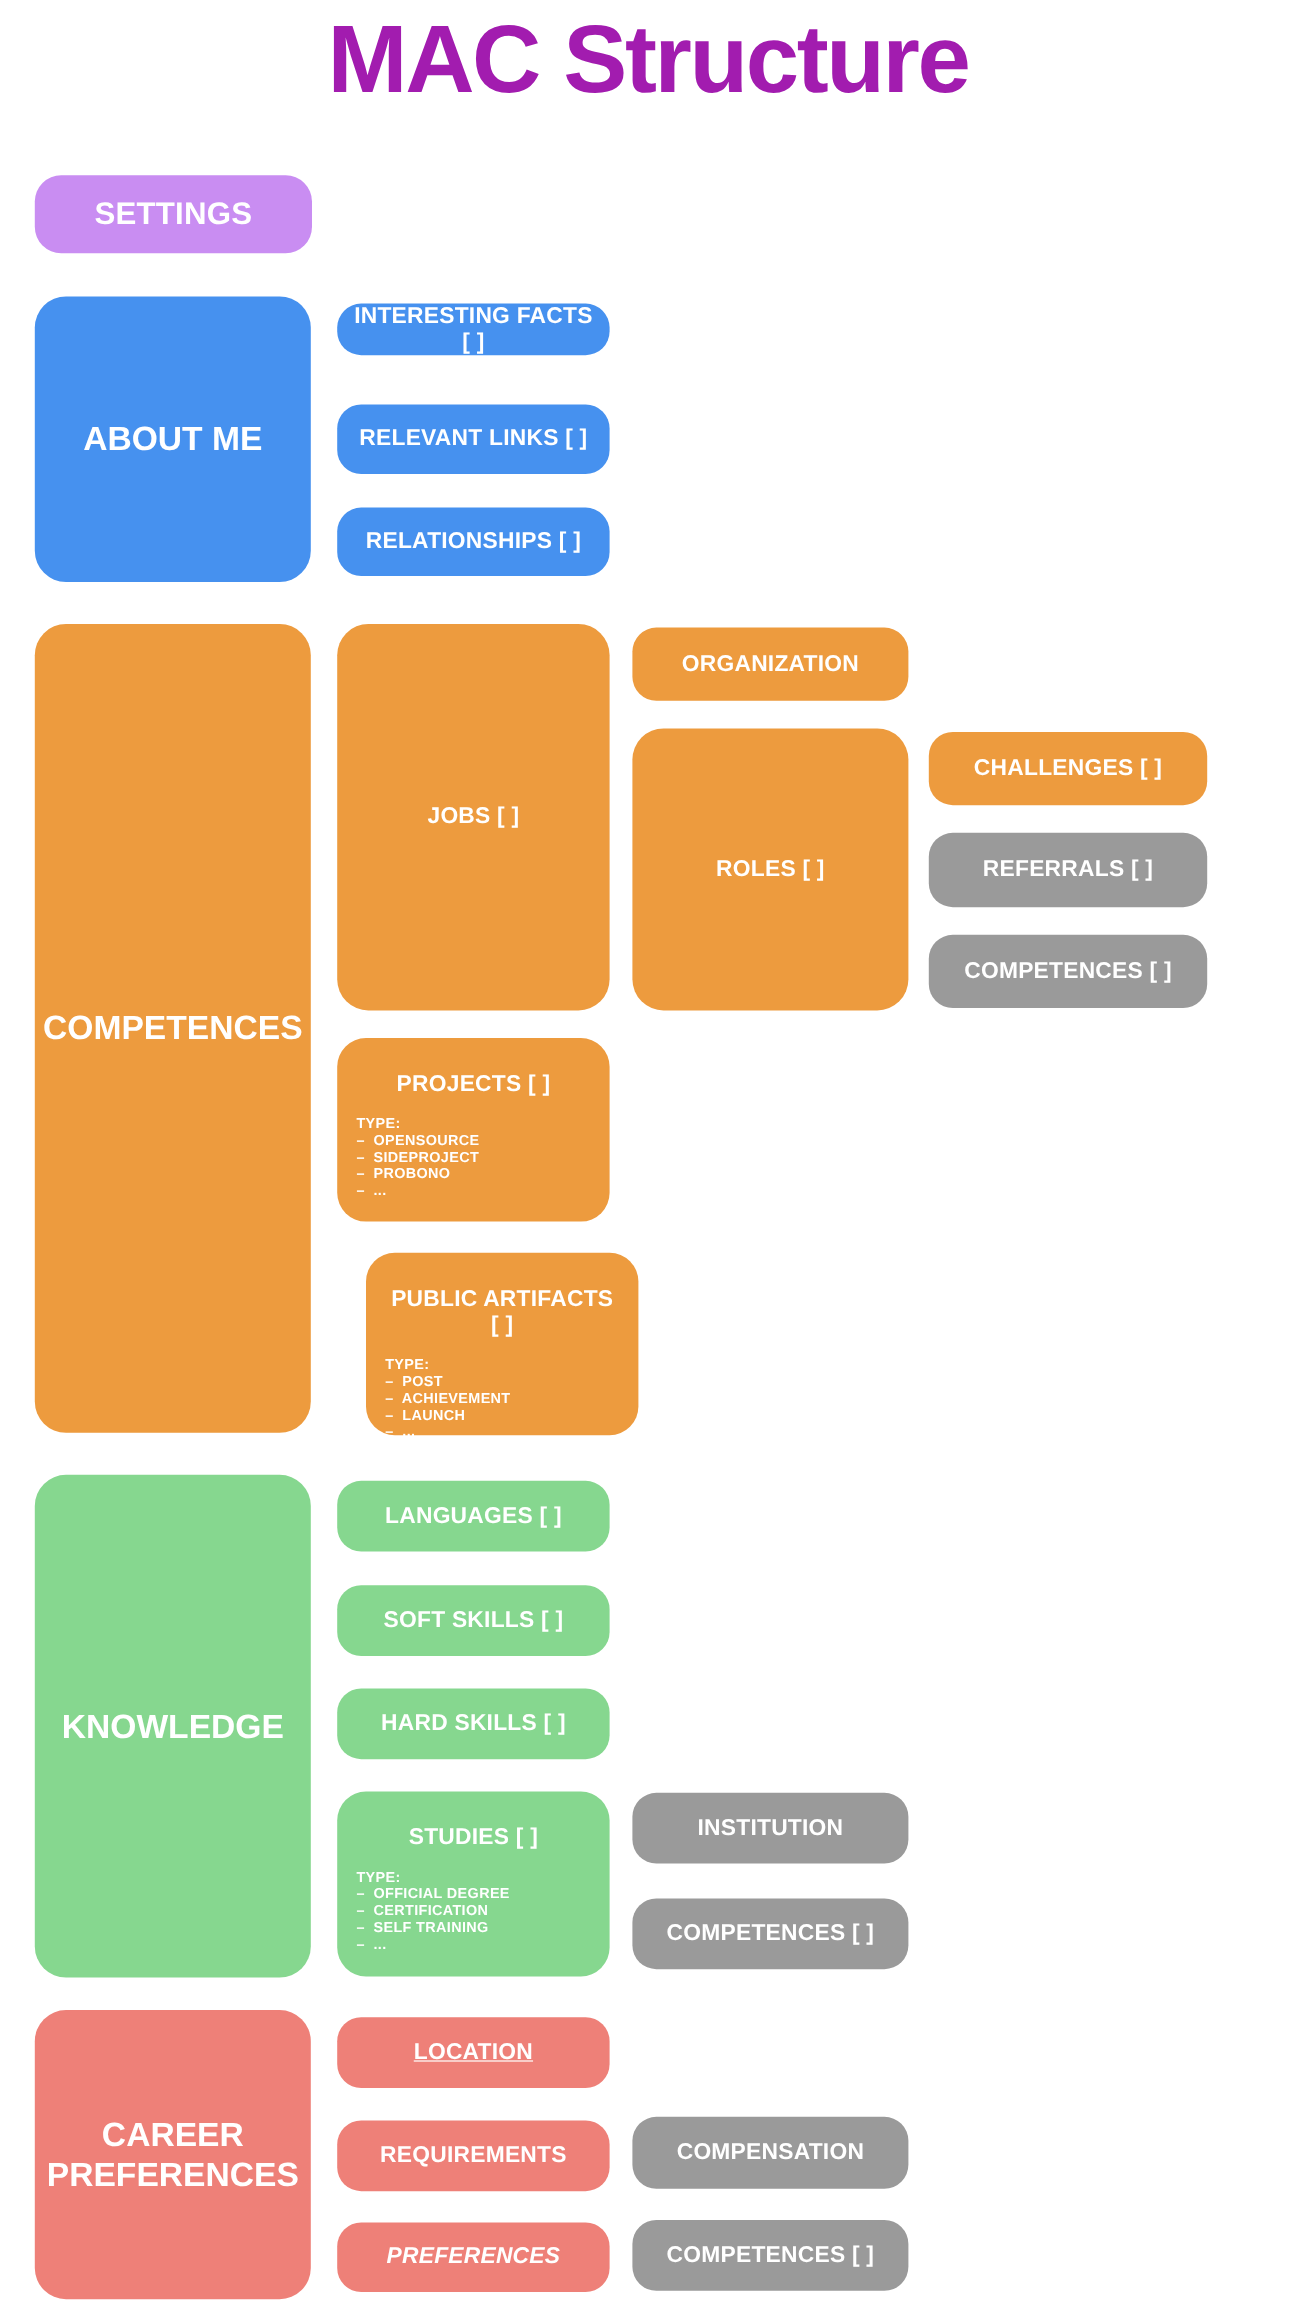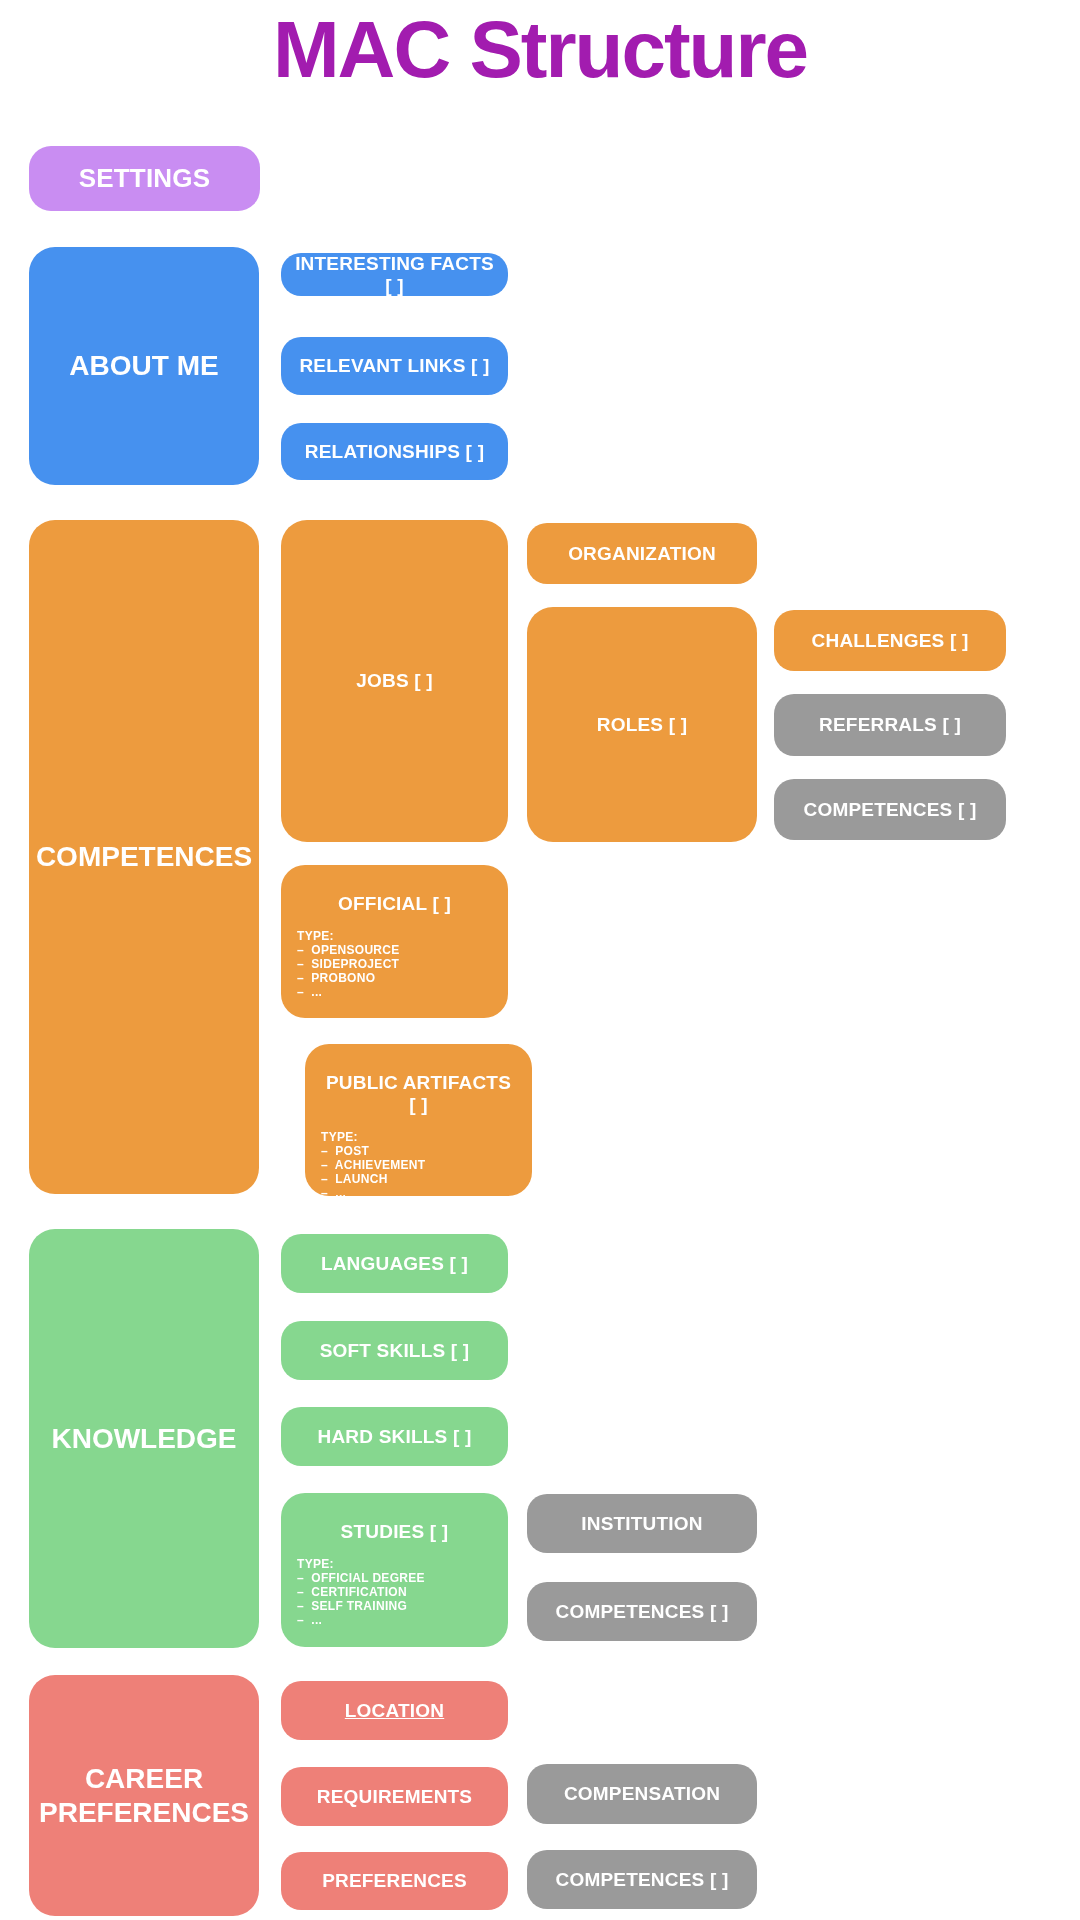--- a/index.html
+++ b/index.html
@@ -48,21 +48,21 @@
 
   <div class="node section" style="left: 29px; top: 520px; width: 230px; height: 674px; background: rgb(237, 155, 62);">COMPETENCES</div>
   <div class="node bigchild" style="left: 281px; top: 520px; width: 227px; height: 322px; background: rgb(237, 155, 62);">JOBS [ ]</div>
   <div class="node pill" style="left: 527px; top: 523px; width: 230px; height: 61px; background: rgb(237, 155, 62);">ORGANIZATION</div>
   <div class="node bigchild" style="left: 527px; top: 607px; width: 230px; height: 235px; background: rgb(237, 155, 62);">ROLES [ ]</div>
   <div class="node pill" style="left: 774px; top: 610px; width: 232px; height: 61px; background: rgb(237, 155, 62);">CHALLENGES [ ]</div>
   <div class="node pill" style="left: 774px; top: 694px; width: 232px; height: 62px; background: rgb(154, 154, 154);">REFERRALS [ ]</div>
   <div class="node pill" style="left: 774px; top: 779px; width: 232px; height: 61px; background: rgb(154, 154, 154);">COMPETENCES [ ]</div>
 
   <div class="node type-node" style="left: 281px; top: 865px; width: 227px; height: 153px; background: rgb(237, 155, 62);">
-    <div class="type-title">OFFICIAL [ ]</div>
+    <div class="type-title">PROJECTS [ ]</div>
     <div class="type-heading">TYPE:</div>
     <div class="type-list"><div>–  OPENSOURCE</div><div>–  SIDEPROJECT</div><div>–  PROBONO</div><div>–  ...</div></div>
   </div>
 
   <div class="node type-node" style="left: 281px; top: 1044px; width: 227px; height: 152px; background: rgb(237, 155, 62); margin-left: 24px;">
     <div class="type-title">PUBLIC ARTIFACTS [ ]</div>
     <div class="type-heading">TYPE:</div>
     <div class="type-list"><div>–  POST</div><div>–  ACHIEVEMENT</div><div>–  LAUNCH</div><div>–  ...</div></div>
   </div>
 
@@ -76,17 +76,17 @@
     <div class="type-heading">TYPE:</div>
     <div class="type-list"><div>–  OFFICIAL DEGREE</div><div>–  CERTIFICATION</div><div>–  SELF TRAINING</div><div>–  ...</div></div>
   </div>
 
   <div class="node pill" style="left: 527px; top: 1494px; width: 230px; height: 59px; background: rgb(154, 154, 154);">INSTITUTION</div>
   <div class="node pill" style="left: 527px; top: 1582px; width: 230px; height: 59px; background: rgb(154, 154, 154);">COMPETENCES [ ]</div>
 
   <div class="node section" style="left: 29px; top: 1675px; width: 230px; height: 241px; background: rgb(238, 128, 120);">CAREER PREFERENCES</div>
   <div class="node pill" style="left: 281px; top: 1681px; width: 227px; height: 59px; background: rgb(238, 128, 120); text-decoration: underline;">LOCATION</div>
   <div class="node pill" style="left: 281px; top: 1767px; width: 227px; height: 59px; background: rgb(238, 128, 120);">REQUIREMENTS</div>
-  <div class="node pill" style="left: 281px; top: 1852px; width: 227px; height: 58px; background: rgb(238, 128, 120);">PREFERENCES</div>
+  <div class="node pill" style="left: 281px; top: 1852px; width: 227px; height: 58px; background: rgb(238, 128, 120); font-style: italic;">PREFERENCES</div>
   <div class="node pill" style="left: 527px; top: 1764px; width: 230px; height: 60px; background: rgb(154, 154, 154);">COMPENSATION</div>
   <div class="node pill" style="left: 527px; top: 1850px; width: 230px; height: 59px; background: rgb(154, 154, 154);">COMPETENCES [ ]</div>
 
 </div>
 
 </body></html>

